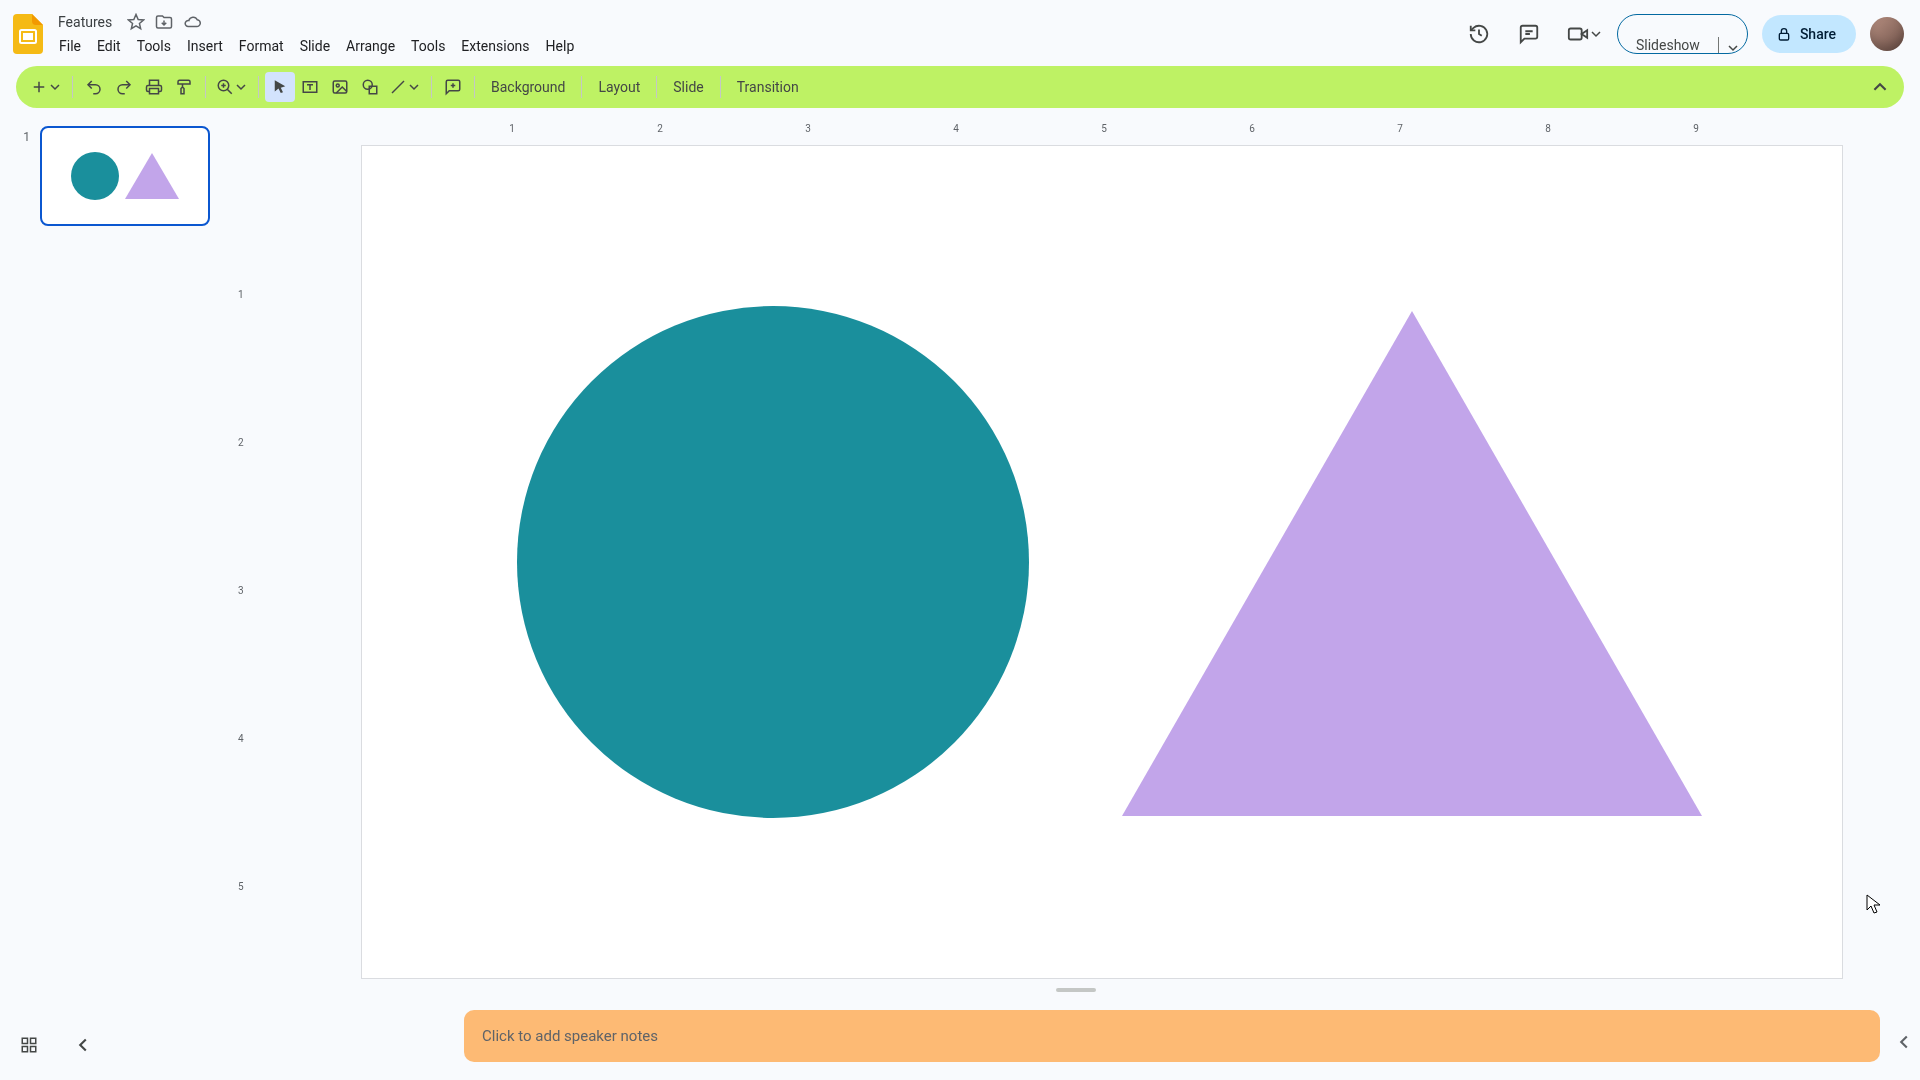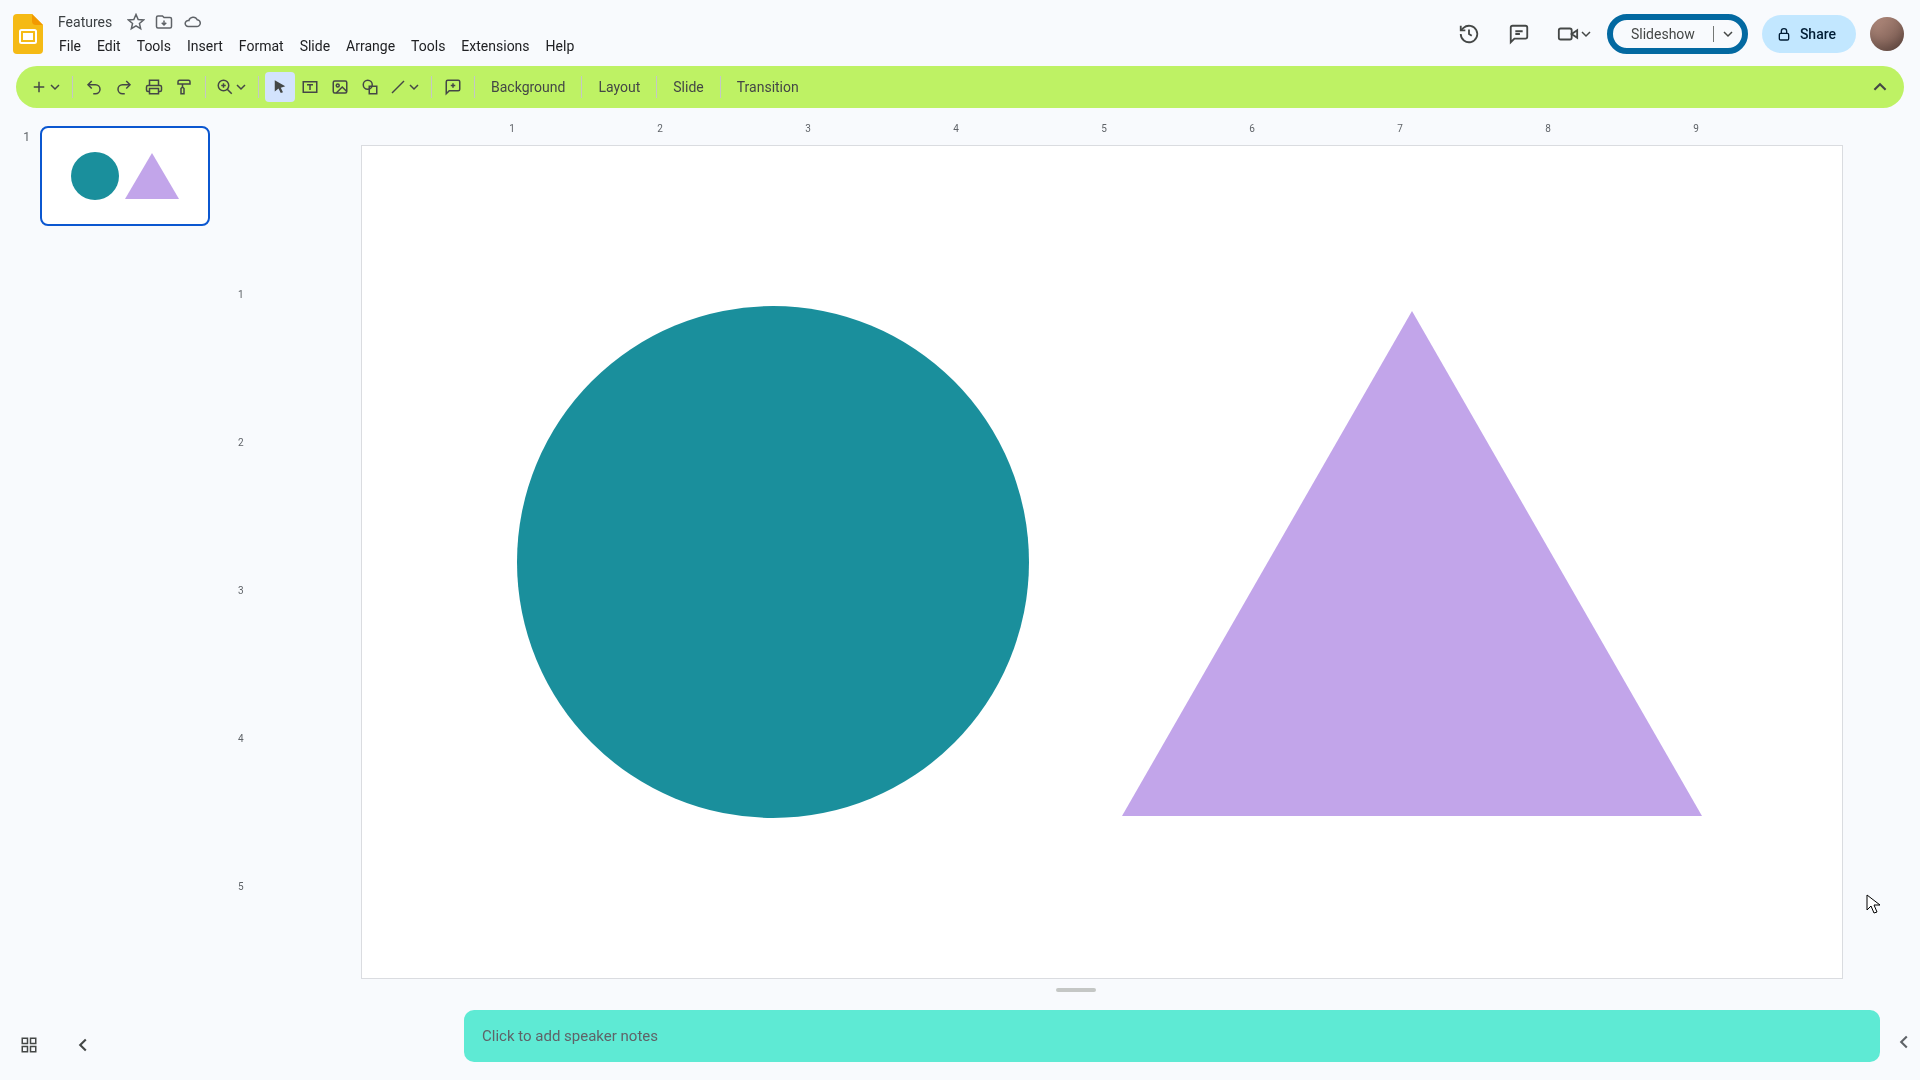--- a/index.html
+++ b/index.html
@@ -17,22 +17,22 @@
   .doc-title { font-size: 14px; color: #3c4043; padding: 0 6px; }
   .title-icon { width: 20px; height: 20px; color: #5f6368; display:flex; align-items:center; justify-content:center; }
   .menu-row { display: flex; gap: 2px; height: 24px; align-items: flex-end; }
   .menu-item { font-size: 14px; color: #202124; padding: 4px 7px; border-radius: 4px; cursor: pointer; }
 
   .header-spacer { flex: 1; }
   .header-right { display: flex; align-items: center; gap: 14px; }
   .hdr-icon-btn { width: 36px; height: 36px; display: flex; align-items: center; justify-content: center; color: #444746; border-radius: 50%; cursor: pointer; }
   .meet-btn { display:flex; align-items:center; gap:2px; color:#444746; cursor:pointer; padding:4px 2px 4px 6px; border-radius:4px;}
   .slideshow-btn {
-    display: flex; align-items: center; height: 40px;
-    border: 6px solid #0369a1; border-radius: 20px; overflow: hidden;
+    display: flex; align-items: flex-end; height: 40px;
+    border: 1px solid #0369a1; border-radius: 20px; overflow: hidden;
   }
   .slideshow-main { padding: 0 18px; display: flex; align-items: center; font-size: 14px; color: #444746; border-right: 1px solid #747775; cursor:pointer; }
   .slideshow-drop { width: 28px; display:flex; align-items:center; justify-content:center; cursor:pointer; color:#444746;}
   .share-btn {
     height: 38px; padding: 0 20px 0 14px; background: #c2e7ff; color: #001d35;
     border-radius: 20px; display: flex; align-items: center; gap: 8px; font-size: 14px; font-weight: 500; cursor:pointer;
   }
   .avatar { width: 34px; height: 34px; border-radius: 50%; background: linear-gradient(135deg,#b89082,#6e5148); flex-shrink:0; cursor:pointer; box-shadow: inset 0 -6px 10px rgba(0,0,0,.2);}
 
   
@@ -81,21 +81,21 @@
     position:absolute; left:760px; top:165px;
     width:0; height:0;
     border-left:290px solid transparent;
     border-right:290px solid transparent;
     border-bottom:505px solid #c2a5ea;
   }
 
   .notes-drag { position:absolute; left:50%; bottom:88px; width:40px; height:4px; background:#c4c7c5; border-radius:2px; transform:translateX(-50%); cursor:ns-resize; }
 
   .notes-bar {
-    position:absolute; left:232px; right:40px; bottom:18px; height:52px; background:#5eead4;
+    position:absolute; left:232px; right:40px; bottom:18px; height:52px; background:#fdba74;
     border-radius: 10px; display:flex; align-items:center; padding:0 18px; color:#5f6368; font-size:15px;
   }
 
   .bottom-left { position:absolute; left:16px; bottom:22px; display:flex; gap:28px; align-items:center; color:#444746; }
   .bl-btn { cursor:pointer; display:flex; align-items:center; justify-content:center; width:26px; height:26px; }
 
   .side-rail { position:absolute; right:0; top:112px; bottom:0; width:32px; display:flex; flex-direction:column; align-items:center; justify-content:flex-end; padding-bottom:26px;}
   .rail-btn { width:24px; height:24px; color:#5f6368; cursor:pointer; display:flex; align-items:center; justify-content:center;}
 
   svg { display:block; }

